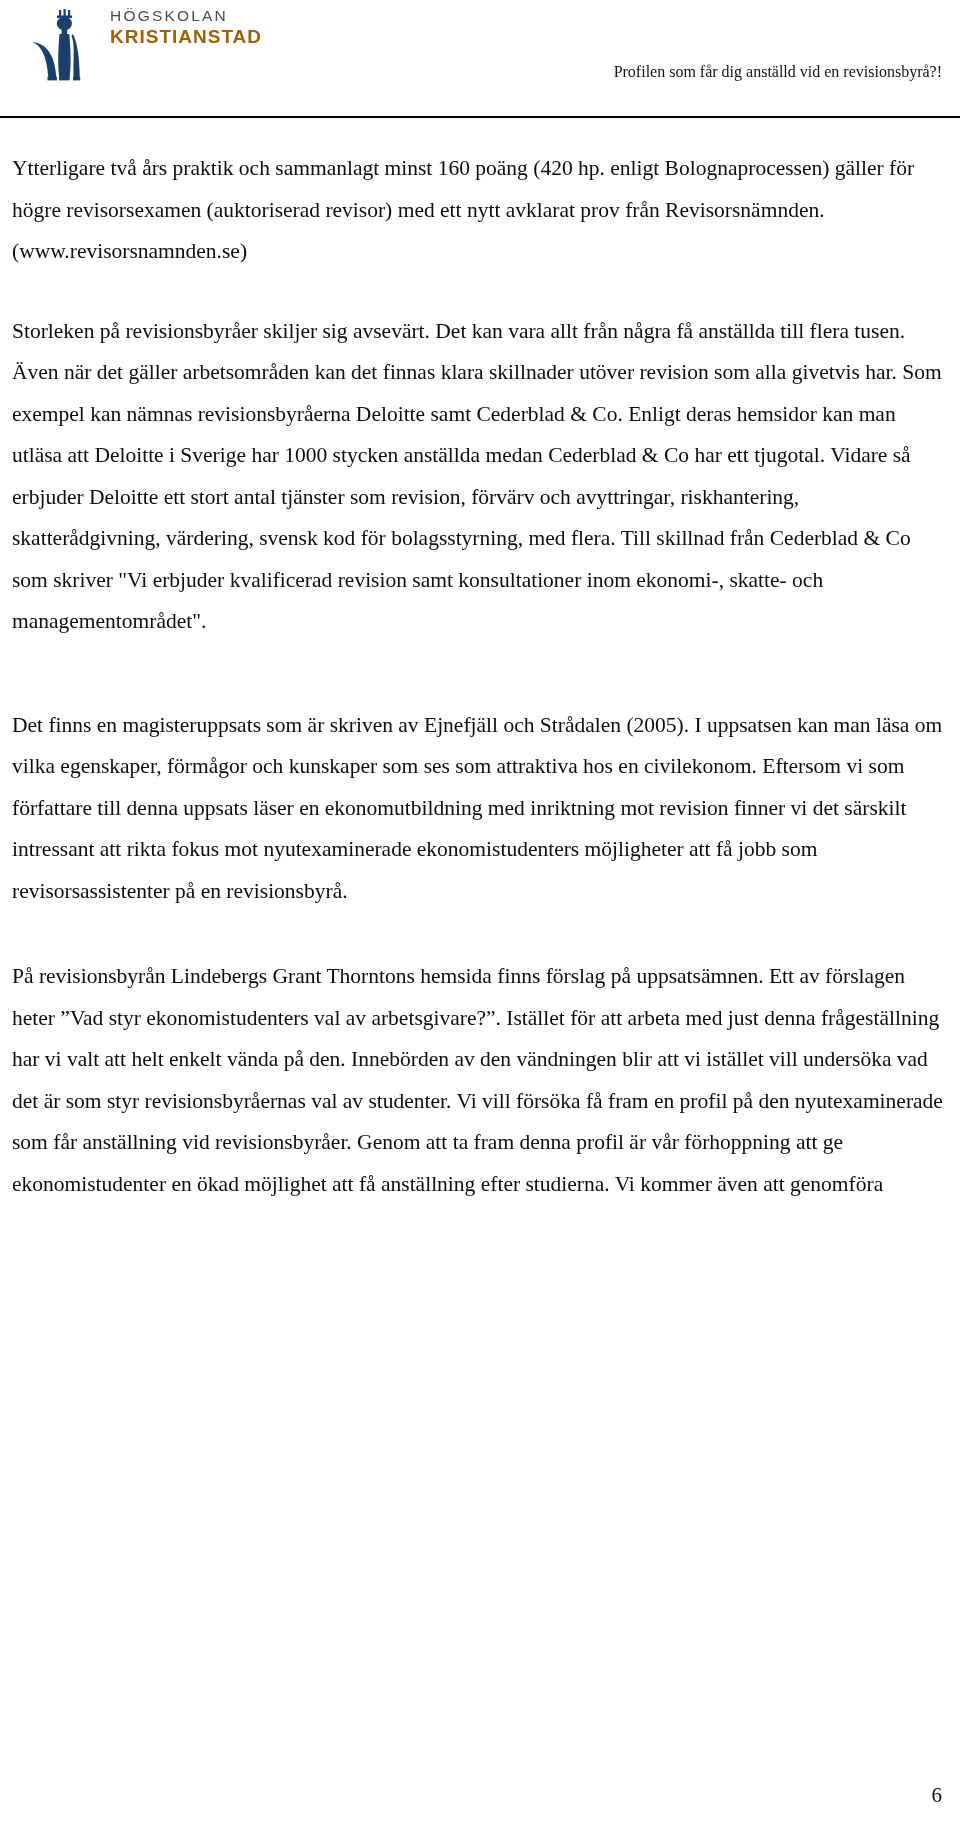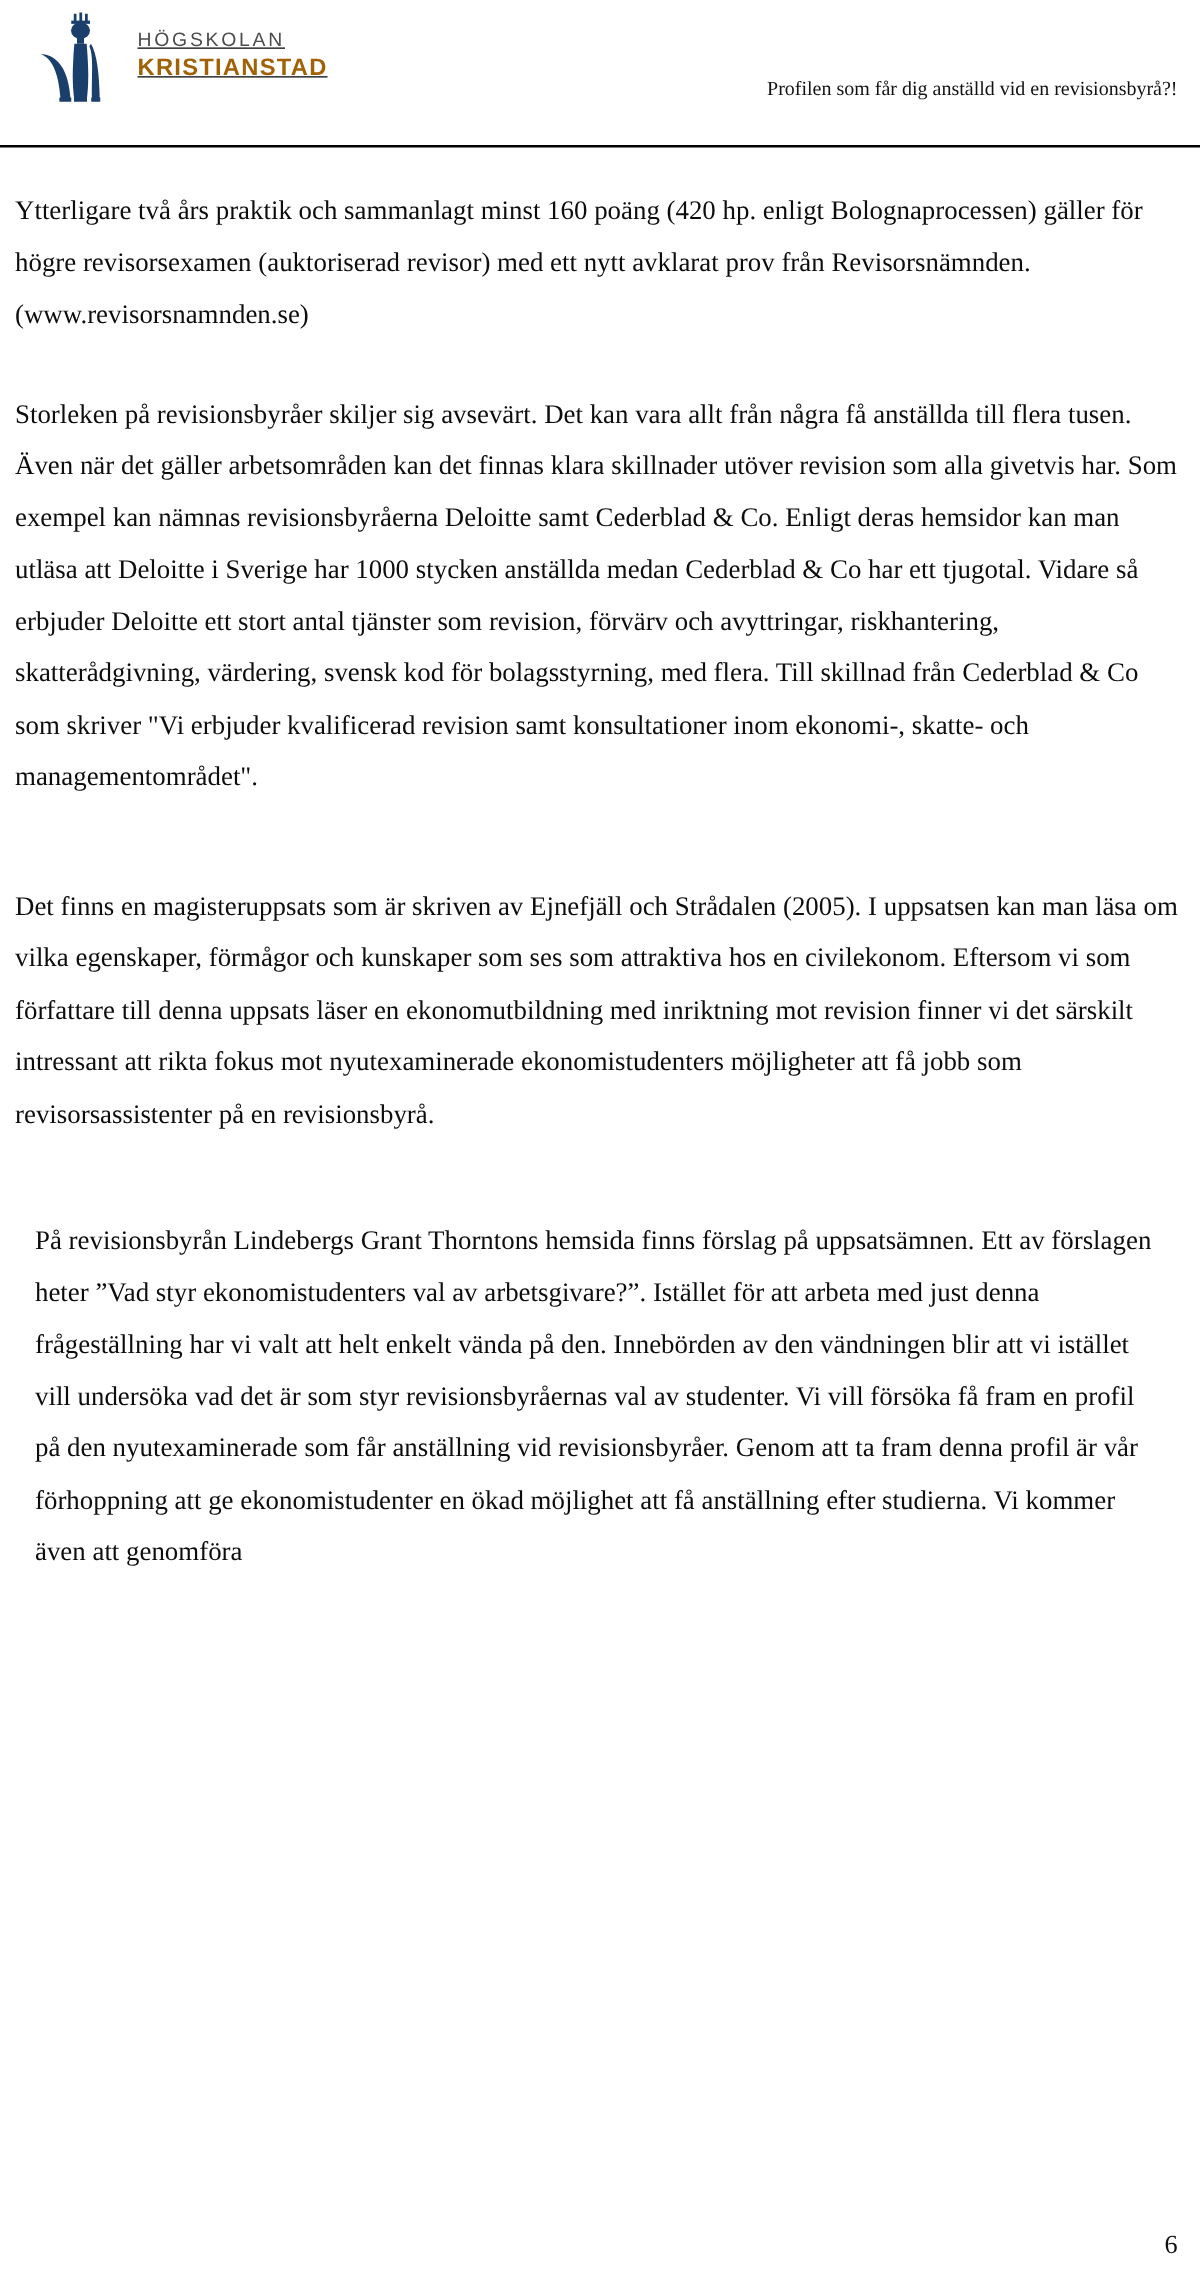--- a/index.html
+++ b/index.html
@@ -28,23 +28,22 @@
     position: relative;
     height: 118px;
     padding: 0;
   }
 
   .logo-block {
     position: absolute;
     left: 28px;
     top: 8px;
     display: flex;
-    align-items: center;
+    align-items: flex-start;
     height: 76px;
-    text-decoration: underline;
   }
 
   .logo-mark {
     width: 72px;
     height: 74px;
     display: block;
   }
 
   .logo-words {
     margin-left: 10px;
@@ -117,21 +116,21 @@
     margin: 0;
     font-size: 25.5px;
     line-height: 34px;
     font-weight: 700;
     font-family: "Liberation Serif", "DejaVu Serif", serif;
     color: #000000;
     letter-spacing: -0.2px;
   }
 
   p.para-tight {
-    margin: 16px;
+    margin: 0;
     font-size: 21.5px;
     line-height: 41.5px;
     text-align: left;
     color: #0d0d0d;
     font-family: "Liberation Serif", "DejaVu Serif", serif;
   }
 
   .page-number {
     position: absolute;
     right: 18px;

